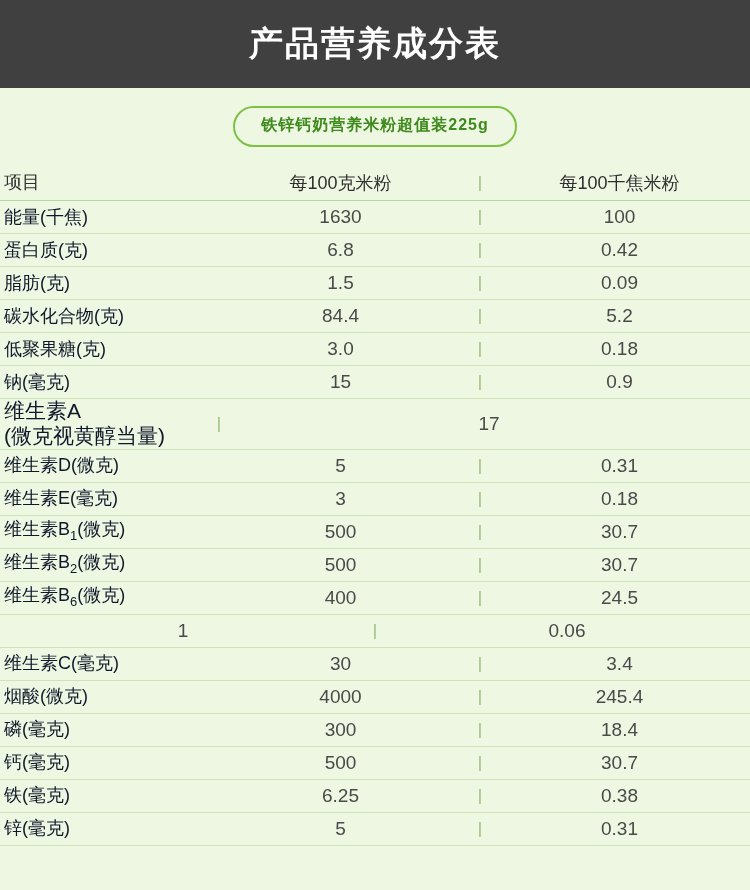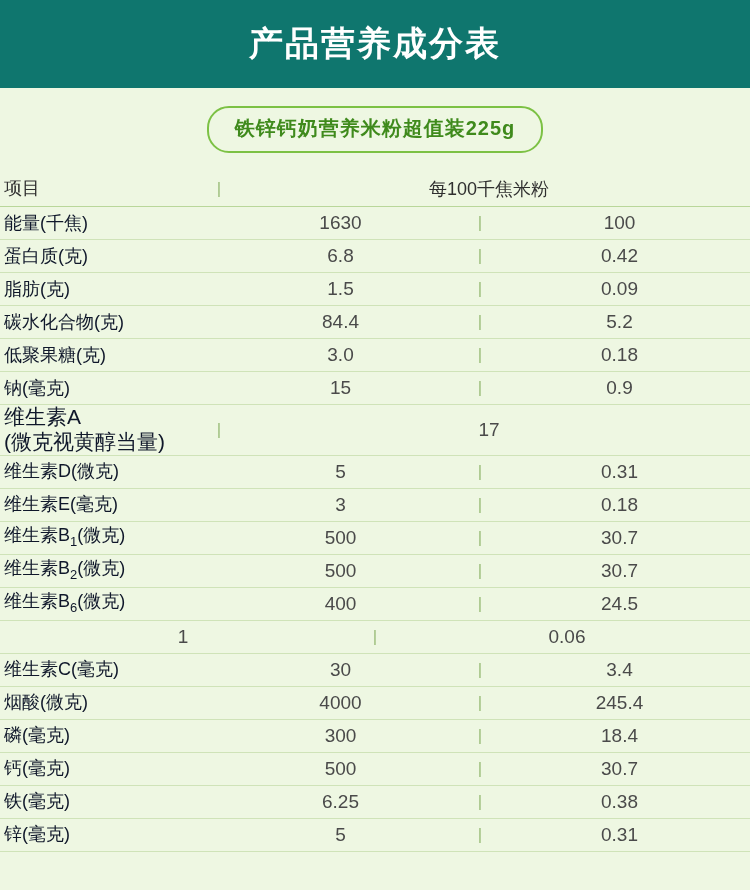--- a/index.html
+++ b/index.html
@@ -15,21 +15,21 @@
     overflow: hidden;
   }
   .page {
     width: 750px;
     height: 890px;
     position: relative;
     background: #eef7e2;
   }
   .header-band {
     height: 88px;
-    background: #0f766e;
+    background: #404040;
     display: flex;
     align-items: center;
     justify-content: center;
   }
   .header-title {
     color: #ffffff;
     font-size: 34px;
     font-weight: bold;
     letter-spacing: 2px;
   }
@@ -39,21 +39,21 @@
     margin-top: 18px;
   }
   .product-pill {
     border: 2px solid #7cc144;
     border-radius: 22px;
     padding: 7px 26px 9px 26px;
     background: #eef7e2;
   }
   .product-pill-text {
     color: #3f8a1c;
-    font-size: 20px;
+    font-size: 16px;
     font-weight: bold;
     letter-spacing: 1px;
   }
   .table {
     margin-top: 18px;
     padding: 0 0;
   }
   .row {
     display: flex;
     align-items: center;
@@ -112,20 +112,21 @@
 
   <div class="product-pill-wrap">
     <div class="product-pill">
       <span class="product-pill-text">铁锌钙奶营养米粉超值装225g</span>
     </div>
   </div>
 
   <div class="table">
     <div class="row header-row">
       <div class="col-item">项目</div>
+      <div class="col-val">每100克米粉</div>
       <div class="divider-cell">|</div>
       <div class="col-val">每100千焦米粉</div>
     </div>
     <div id="rows-host">
         <div class="row">
           <div class="col-item">能量(千焦)</div>
           <div class="col-val">1630</div>
           <div class="divider-cell">|</div>
           <div class="col-val">100</div>
         </div>

